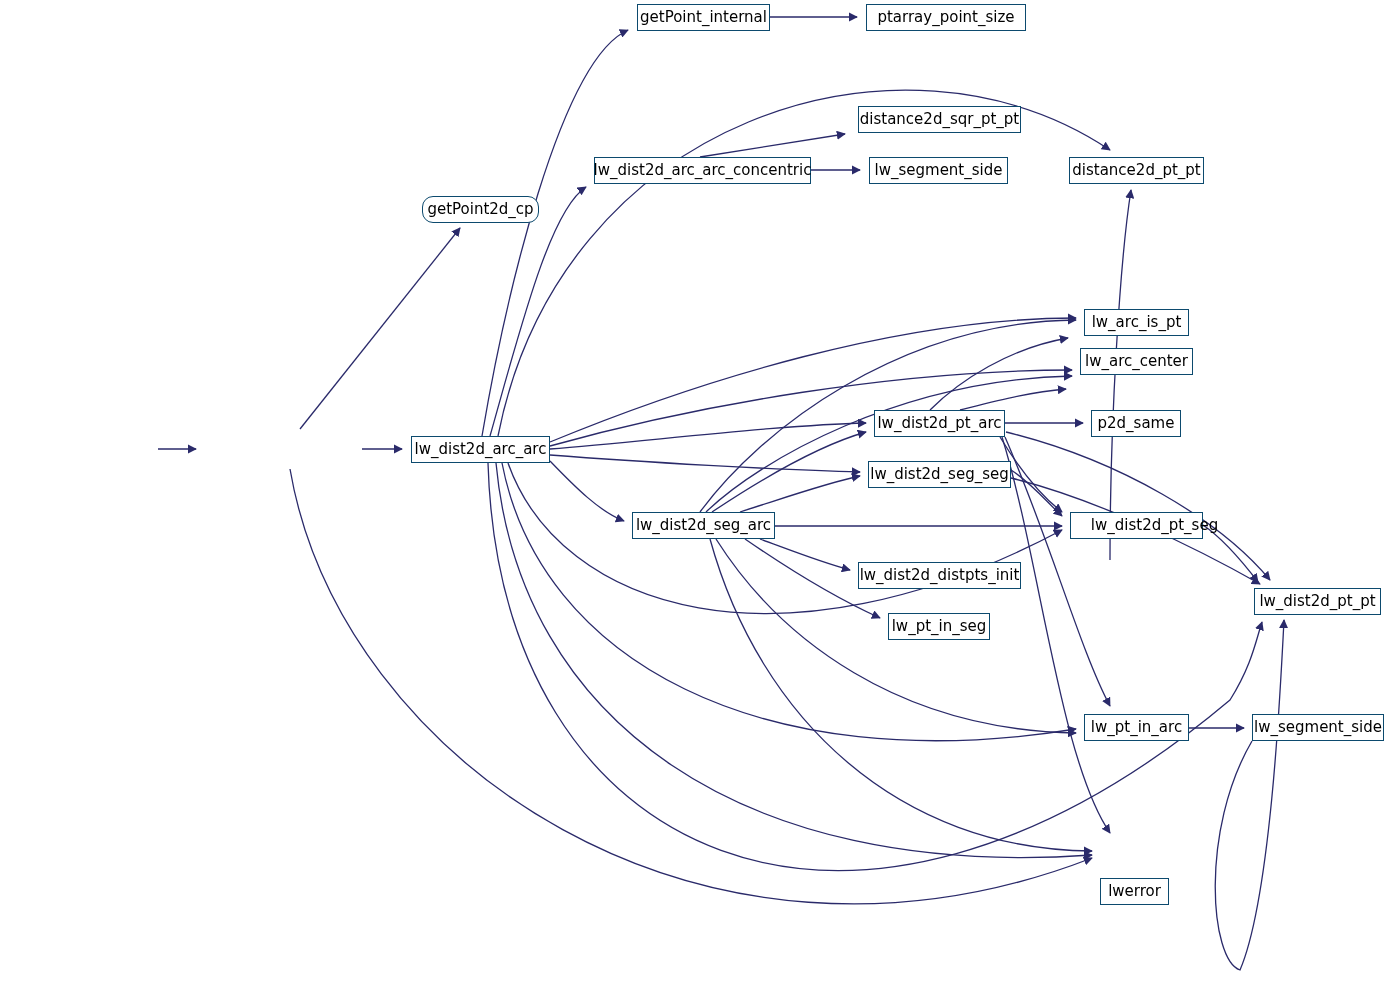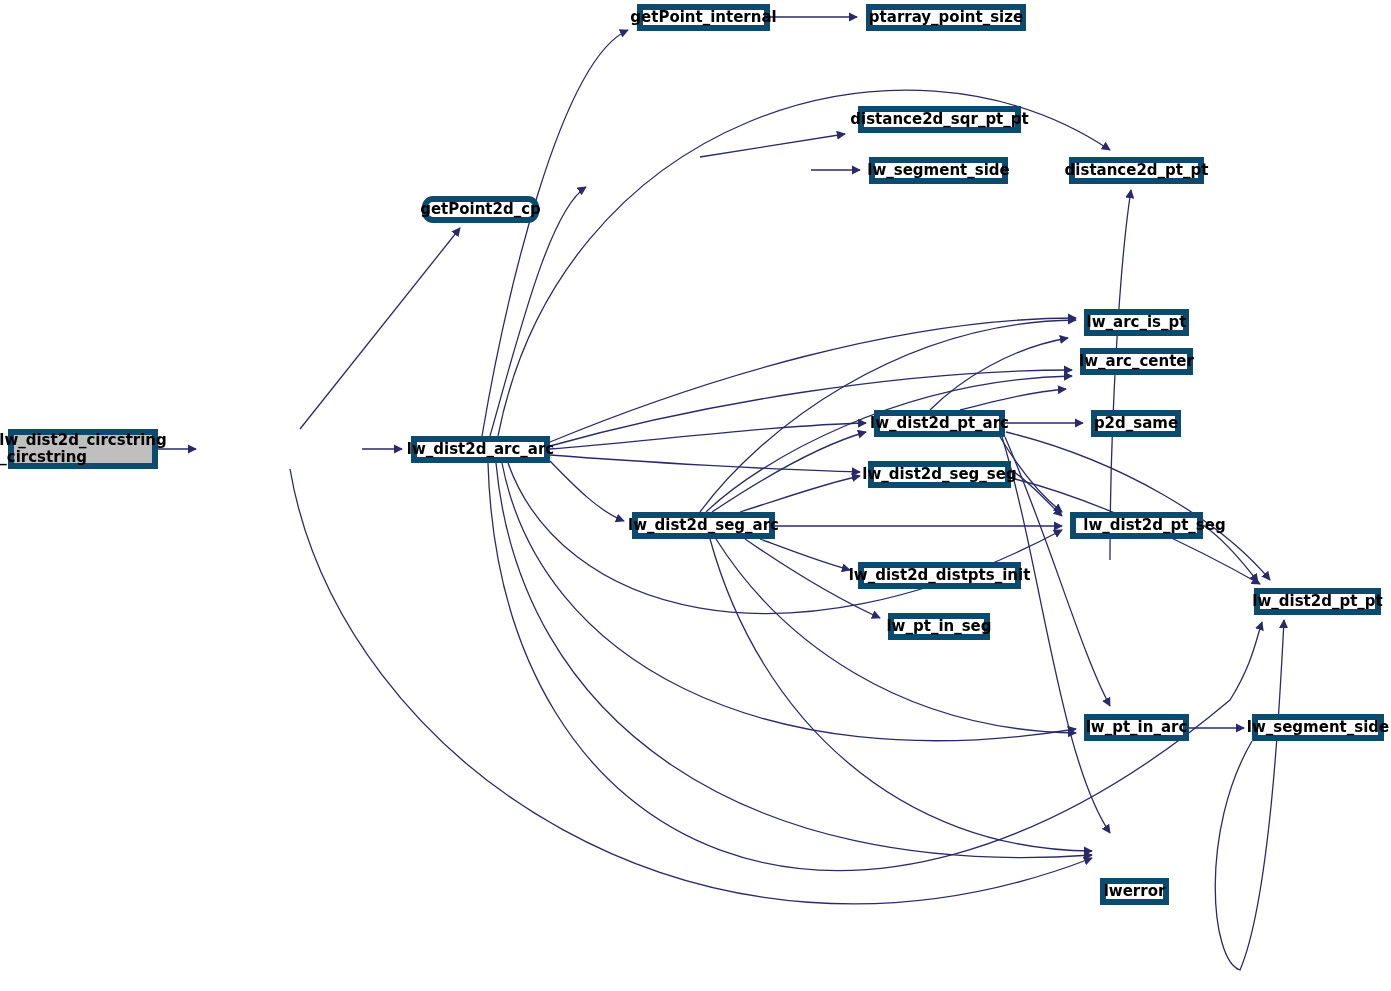--- a/index.html
+++ b/index.html
@@ -3,29 +3,28 @@
 <meta charset="utf-8">
 <style>
   html,body{margin:0;padding:0;background:#ffffff;}
   body{font-family:"DejaVu Sans","Liberation Sans",sans-serif;}
   #graph{position:relative;width:1391px;height:991px;background:#ffffff;overflow:hidden;}
   #edges{position:absolute;left:0;top:0;width:1391px;height:991px;}
   .node{
     position:absolute;
     box-sizing:border-box;
     background:#ffffff;
-    border:6px solid #0c4a6e;
+    border:1px solid #0c4a6e;
     display:flex;align-items:center;justify-content:center;
     font-size:15px;
     color:#000000;
     line-height:1.12;
-    text-align:left;
+    text-align:center;
     white-space:pre-line;
     letter-spacing:0px;
-    font-weight:bold;
   }
   .node.root{background:#bfbfbf;}
   .node.two-line{font-size:15px;}
 </style>
 </head>
 <body>
 
 <div id="graph">
   <svg id="edges" viewBox="0 0 1391 991" xmlns="http://www.w3.org/2000/svg">
     <defs>
@@ -111,26 +110,25 @@
 
       <path d="M1203,525 C1225,540 1245,565 1258,582"></path>
 
       <path d="M1189,728 L1244,728"></path>
 
       <path d="M1252,741 C1200,830 1210,960 1240,970 C1270,900 1280,700 1284,620"></path>
 
       <path d="M1110,560 C1110,420 1120,260 1131,190"></path>
     </g>
   </svg>
-<div class="node root two-line" style="left: 8px; top: 429px; width: 150px; height: 40px;">lw_dist2d_circstring
-_circstring</div>
     <div class="node" style="left: 422px; top: 196px; width: 117px; height: 27px; border-radius: 11px;">getPoint2d_cp</div>
     <div class="node" style="left: 411px; top: 436px; width: 139px; height: 27px;">lw_dist2d_arc_arc</div>
     <div class="node" style="left: 637px; top: 4px; width: 133px; height: 27px;">getPoint_internal</div>
     <div class="node" style="left: 866px; top: 4px; width: 160px; height: 27px;">ptarray_point_size</div>
+    <div class="node" style="left: 594px; top: 157px; width: 217px; height: 27px;">lw_dist2d_arc_arc_concentric</div>
     <div class="node" style="left: 858px; top: 106px; width: 163px; height: 27px;">distance2d_sqr_pt_pt</div>
     <div class="node" style="left: 869px; top: 157px; width: 139px; height: 27px;">lw_segment_side</div>
     <div class="node" style="left: 1069px; top: 157px; width: 135px; height: 27px;">distance2d_pt_pt</div>
     <div class="node" style="left: 1084px; top: 309px; width: 105px; height: 27px;">lw_arc_is_pt</div>
     <div class="node" style="left: 1080px; top: 348px; width: 113px; height: 27px;">lw_arc_center</div>
     <div class="node" style="left: 1091px; top: 410px; width: 90px; height: 27px;">p2d_same</div>
     <div class="node" style="left: 874px; top: 410px; width: 131px; height: 27px;">lw_dist2d_pt_arc</div>
     <div class="node" style="left: 868px; top: 461px; width: 143px; height: 27px;">lw_dist2d_seg_seg</div>
     <div class="node" style="left: 632px; top: 512px; width: 143px; height: 27px;">lw_dist2d_seg_arc</div>
     <div class="node" style="left: 1070px; top: 512px; width: 133px; height: 27px; padding-left: 36px;">lw_dist2d_pt_seg</div>

